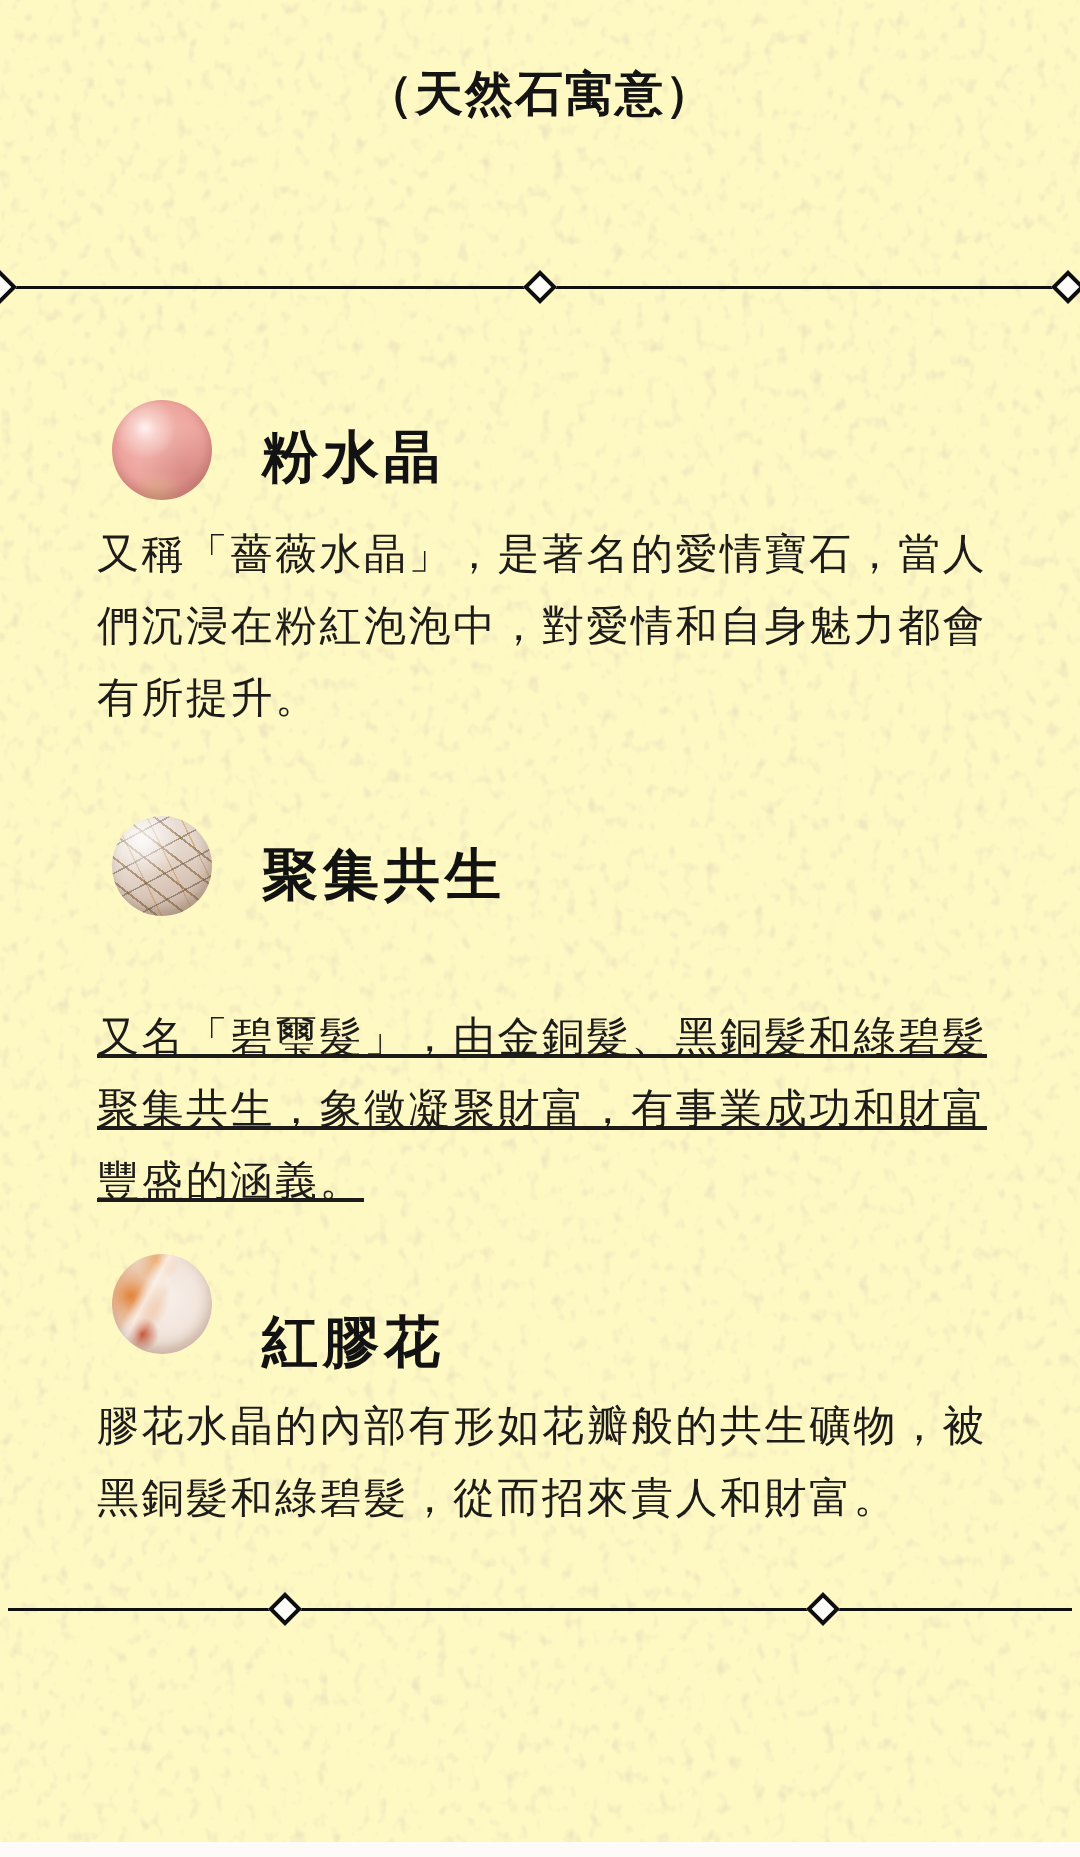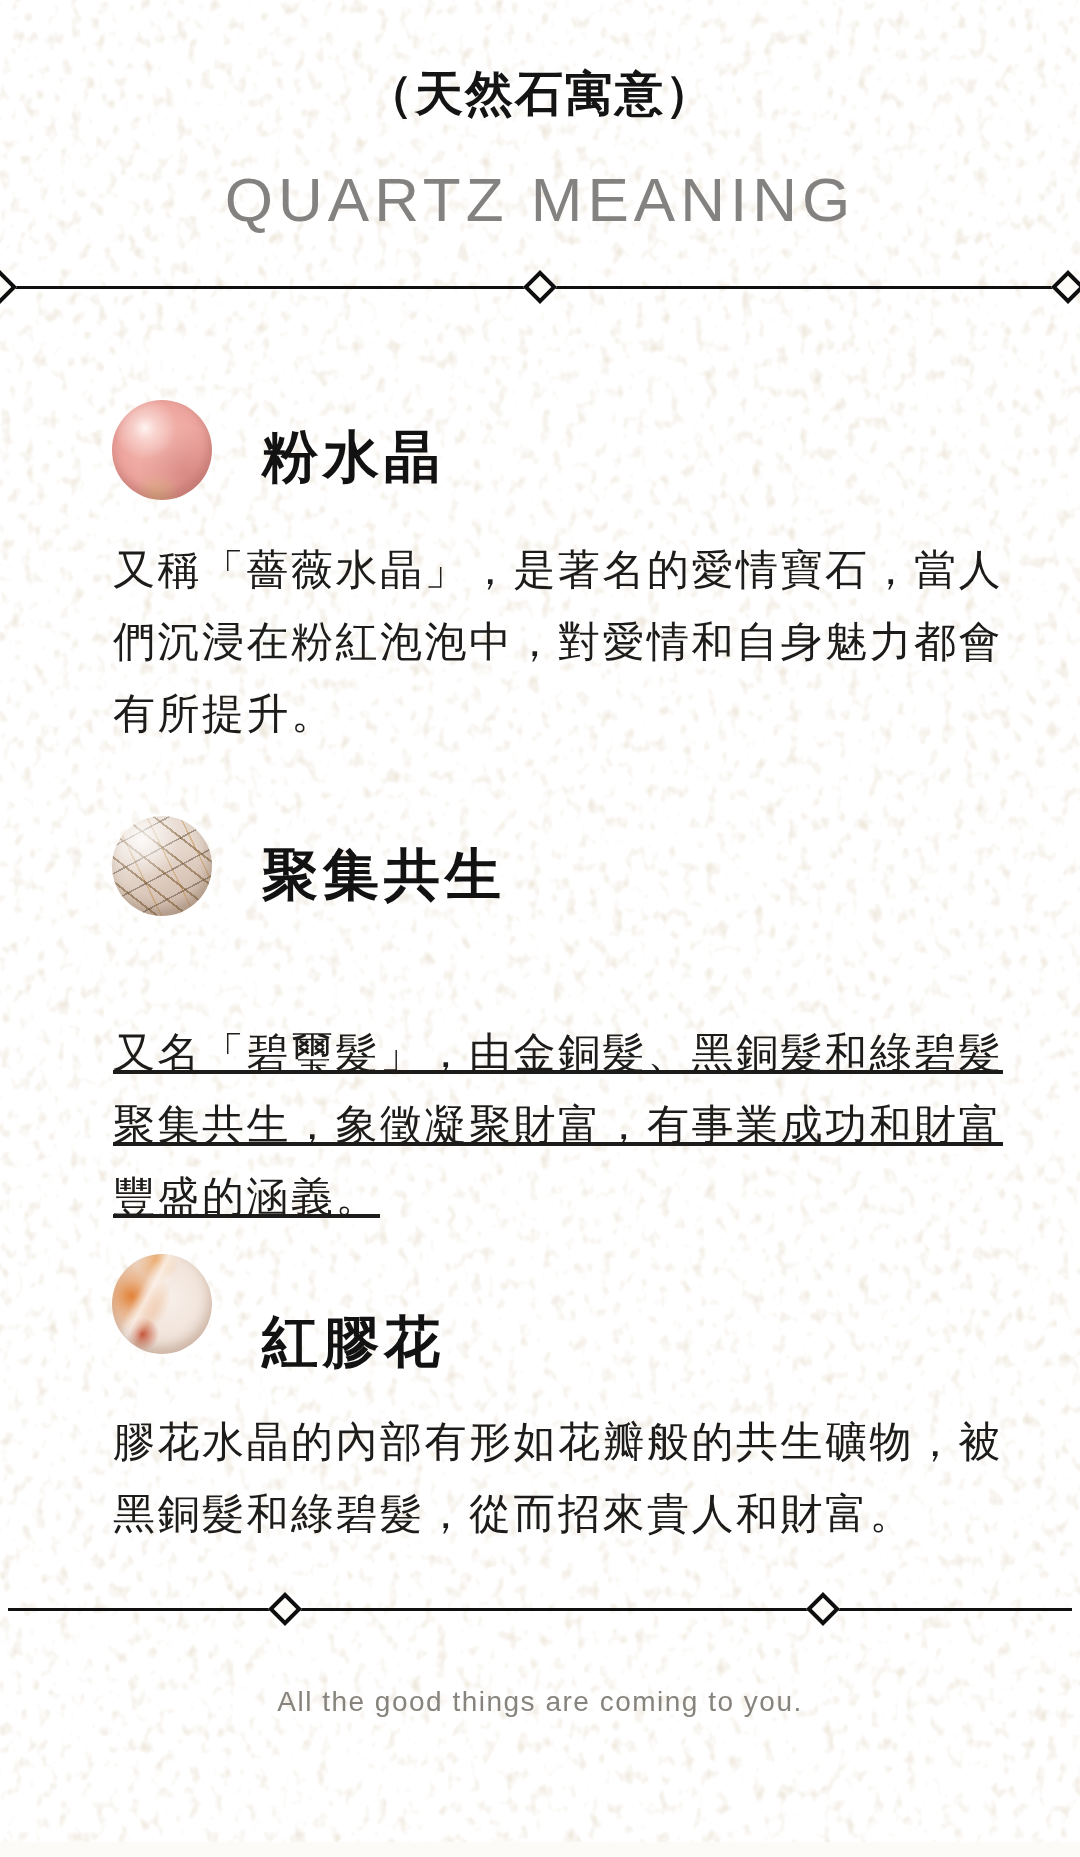--- a/index.html
+++ b/index.html
@@ -1,21 +1,21 @@
 <!DOCTYPE html>
 <html><head>
 <meta charset="utf-8">
 <style>
   html,body{margin:0;padding:0;}
   body{background:#d8d4cc;}
   .page{
     position:relative;
     width:1080px;height:1857px;
     margin:0 auto;
-    background:#ffffff;
+    background:#fef9c3;
     overflow:hidden;
     font-family:"Liberation Sans",sans-serif;
     color:#1a1a1a;
   }
   .texture{position:absolute;left:0;top:0;z-index:0;pointer-events:none;}
   .bottom-strip{position:absolute;left:0;bottom:0;width:1080px;height:15px;background:#fcfbf8;z-index:2;}
 
   
   .title-zh{
     position:absolute;top:62px;left:0;width:1080px;
@@ -89,21 +89,21 @@
     position:absolute;left:250px;margin:12px;
     font-size:56px;line-height:58px;font-weight:bold;
     letter-spacing:5px;color:#121212;z-index:3;
     font-family:"Liberation Sans",sans-serif;
   }
   .name-1{top:416px;}
   .name-2{top:834px;}
   .name-3{top:1301px;}
 
   .stone-body{
-    position:absolute;left:97px;width:900px;margin:16px;
+    position:absolute;left:97px;width:900px;margin:0;
     font-family:"Liberation Serif",serif;
     font-size:42px;line-height:72px;letter-spacing:2.5px;
     color:#1e1c1a;white-space:pre-line;z-index:3;
   }
   .body-1{top:518px;}
   .body-2{top:1001px;text-decoration:underline;}
   .body-3{top:1390px;}
 
   .footer-tagline{
     position:absolute;top:1686px;left:0;width:1080px;
@@ -119,21 +119,20 @@
 
   <svg class="texture" width="1080" height="1857" viewBox="0 0 1080 1857" xmlns="http://www.w3.org/2000/svg">
     <filter id="speck" x="0" y="0" width="100%" height="100%">
       <feTurbulence type="fractalNoise" baseFrequency="0.085 0.065" numOctaves="2" seed="11"></feTurbulence>
       <feColorMatrix type="matrix" values="0 0 0 0 0.72  0 0 0 0 0.62  0 0 0 0 0.47  0 0 0 1.7 -0.95"></feColorMatrix>
     </filter>
     <rect width="1080" height="1857" filter="url(#speck)" opacity="0.8"></rect>
   </svg>
 
   <div class="title-zh">（天然石寓意）</div>
-  <div class="title-en">QUARTZ MEANING</div>
 
   <div class="divider divider-top">
     <div class="line"></div>
     <div class="diamond d1"></div>
     <div class="diamond d2"></div>
     <div class="diamond d3"></div>
   </div>
 
   <section>
     <div class="stone stone-rose"></div>
@@ -157,16 +156,15 @@
     <p class="stone-body body-3">膠花水晶的內部有形如花瓣般的共生礦物，被
 黑銅髮和綠碧髮，從而招來貴人和財富。</p>
   </section>
 
   <div class="divider divider-bottom">
     <div class="line"></div>
     <div class="diamond d1"></div>
     <div class="diamond d2"></div>
   </div>
 
-  <div class="footer-tagline">All the good things are coming to you.</div>
 
   <div class="bottom-strip"></div>
 </div>
 
 </body></html>

